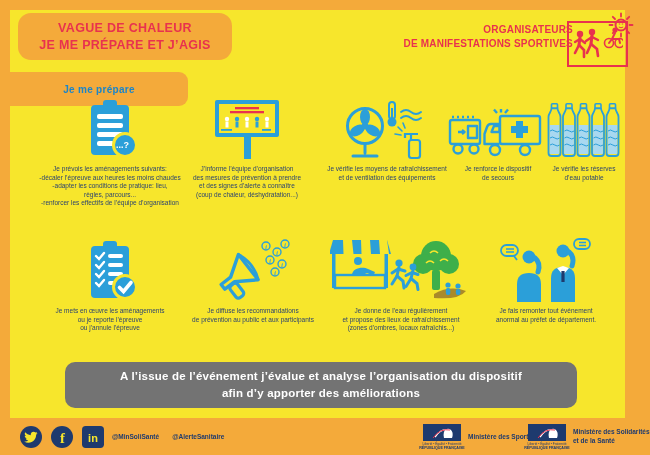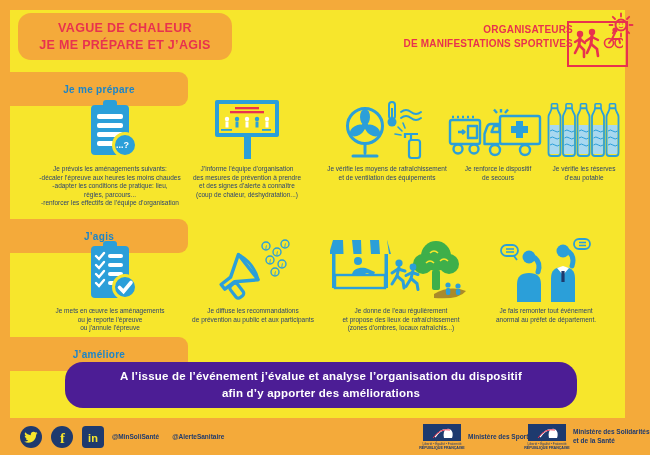--- a/index.html
+++ b/index.html
@@ -41,22 +41,22 @@
   .row1 .col{top:86px;} .row1 .icon-slot{height:64px;}
   .row2 .col{top:226px;} .row2 .icon-slot{height:66px;}
 
   .r1c1{left:19px;width:162px;} .r1c2{left:172px;width:130px;}
   .r1c3{left:297px;width:160px;} .r1c4{left:437px;width:102px;}
   .r1c5{left:524px;width:100px;}
   .r2c1{left:20px;width:160px;} .r2c2{left:163px;width:160px;}
   .r2c3{left:305px;width:172px;} .r2c4{left:455px;width:162px;}
 
   .banner{
-    position:absolute;left:55px;top:352px;width:512px;height:46px;border-radius:18px;
-    background:#4c1d95;display:flex;align-items:center;justify-content:center;
+    position:absolute;left:55px;top:352px;width:512px;height:46px;border-radius:10px;
+    background:#737373;display:flex;align-items:center;justify-content:center;
     color:#fff;font-weight:bold;font-size:11.5px;line-height:1.5;text-align:center;letter-spacing:.2px;
   }
 
   .footer{position:absolute;left:0;top:418px;width:650px;height:37px;}
   .social{position:absolute;left:20px;top:8px;display:flex;align-items:center;gap:9px;}
   .handles{position:absolute;left:112px;top:15px;display:flex;gap:13px;
     color:#1E3A6E;font-weight:bold;font-size:6.5px;}
   .gov{position:absolute;top:6px;display:flex;align-items:center;gap:7px;}
   .gov-1{left:423px;} .gov-2{left:528px;}
   .gov-block{width:38px;display:flex;flex-direction:column;align-items:center;}
@@ -98,22 +98,20 @@
     </div>
     <svg class="sun" width="26" height="26" viewBox="0 0 26 26">
       <circle cx="13" cy="13" r="5.5" fill="none" stroke="#E8324E" stroke-width="2"></circle>
       <g stroke="#E8324E" stroke-width="1.8" stroke-linecap="round">
         <path d="M13,1.5 v3 M13,21.5 v3 M1.5,13 h3 M21.5,13 h3 M4.8,4.8 l2.2,2.2 M19,19 l2.2,2.2 M21.2,4.8 L19,7 M7,19 l-2.2,2.2"></path>
       </g>
       <path d="M10.8,12 h1.4 M13.8,12 h1.4 M10.8,15 q2.2,1.6 4.4,0" stroke="#E8324E" stroke-width="1" fill="none"></path>
     </svg>
 
     <div class="pill pill-1">Je me prépare</div>
-    <div class="pill pill-2">J’agis</div>
-    <div class="pill pill-3">J’améliore</div>
 
     <div class="row1">
       <div class="col r1c1">
         <div class="icon-slot">
           <svg width="54" height="62" viewBox="0 0 54 62">
             <rect x="8" y="7" width="38" height="50" rx="4" fill="#2B9FD9"></rect>
             <rect x="20" y="2" width="14" height="9" rx="3" fill="#2B9FD9"></rect>
             <rect x="14" y="16" width="26" height="5" rx="2" fill="#fff"></rect>
             <rect x="14" y="25" width="26" height="5" rx="2" fill="#fff"></rect>
             <rect x="14" y="34" width="26" height="5" rx="2" fill="#fff"></rect>

